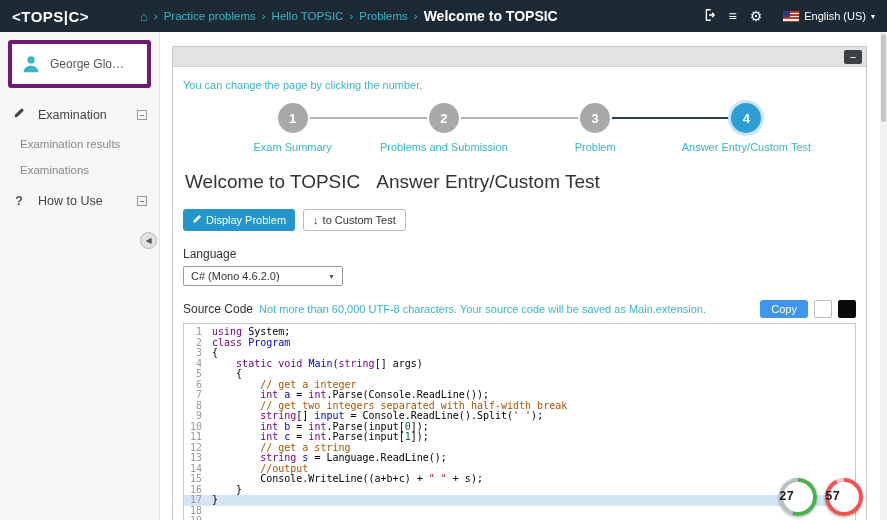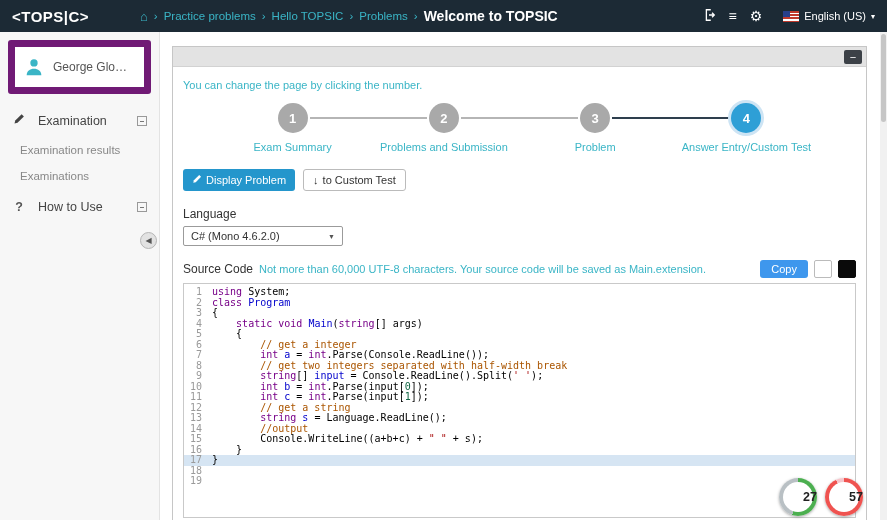--- a/index.html
+++ b/index.html
@@ -21,21 +21,21 @@
   .nav-icons .glyph { font-size:14px; cursor:pointer; line-height:1; }
   .lang { display:flex; align-items:center; gap:5px; font-size:11px; cursor:pointer;padding-left:8px; }
   .flag { width:16px; height:11px; position:relative; display:inline-block;
     background:repeating-linear-gradient(#c0392b 0 1.6px,#fff 1.6px 3.2px); }
   .flag::after { content:""; position:absolute; left:0; top:0; width:7px; height:6px; background:#27408b; }
   .lang .caret { font-size:8px; }
 
   
   .sidebar { position:absolute; top:32px; left:0; width:160px; bottom:0;
     background:#f7f7f7; border-right:1px solid #e3e3e3; }
-  .user-card { margin:8px; background:#fff; border:7px solid #701a75; border-radius:3px;
+  .user-card { margin:8px; background:#fff; border:4px solid #701a75; border-radius:3px;
     display:flex; align-items:center; gap:8px; padding:9px 8px; font-size:12px; color:#555; cursor:pointer; }
   .avatar { width:22px; height:22px; flex-shrink:0; }
   .side-item { display:flex; align-items:center; gap:12px; padding:11px 12px 9px;
     font-size:12.5px; color:#444; cursor:pointer; }
   .side-item .sicon { width:14px; text-align:center; color:#555; flex-shrink:0; }
   .mbox { width:10px; height:10px; border:1px solid #999; position:relative; margin-left:auto; flex-shrink:0; }
   .mbox::after { content:""; position:absolute; left:2px; right:2px; top:4px; height:1px; background:#777; }
   .side-sub { padding:7px 12px 7px 20px; font-size:11.5px; color:#888; cursor:pointer; }
   .qicon { font-weight:bold; color:#777; }
   .collapse-btn { position:absolute; right:2px; top:200px; width:17px; height:17px;
@@ -100,21 +100,21 @@
   .cm-row { display:flex; }
   .cm-row.active { background:#d6e5f3; }
   .gut { width:28px; text-align:right; padding-right:10px; color:#9a9a9a; flex-shrink:0; }
   .src { white-space:pre; }
   .tk-kw { color:#708; } .tk-def { color:#00c; } .tk-str { color:#a11; }
   .tk-cmt { color:#a50; } .tk-num { color:#164; } .tk-pl { color:#000; }
 
   
   .timers { position:absolute; right:24px; bottom:4px; display:flex; gap:8px; z-index:10; }
   .timer { width:38px; height:38px; border-radius:50%; position:relative;
-    display:flex; align-items:center; justify-content:flex-end; box-shadow:0 1px 3px rgba(0,0,0,.35); }
+    display:flex; align-items:center; justify-content:flex-start; box-shadow:0 1px 3px rgba(0,0,0,.35);font-family:Liberation Mono, monospace; }
   .timer::before { content:""; position:absolute; inset:4px; border-radius:50%; background:#fff; }
   .t-val { position:relative; z-index:1; font-weight:bold; font-size:12.5px; color:#222; }
 
   
   .page-scroll { position:absolute; right:0; top:0; bottom:0; width:7px; background:#f1f1f1; }
   .page-thumb { position:absolute; top:2px; left:1px; width:5px; height:88px;
     background:#c6c6c6; border-radius:3px; cursor:pointer; }
 </style>
 </head>
 <body>
@@ -200,20 +200,23 @@
         <div class="step">
           <div class="circle">3</div>
           <div class="slabel">Problem</div>
         </div>
         <div class="step active dark">
           <div class="circle">4</div>
           <div class="slabel">Answer Entry/Custom Test</div>
         </div>
       </div>
 
+      <div class="page-title">
+        <span>Welcome to TOPSIC</span><span class="sub">Answer Entry/Custom Test</span>
+      </div>
 
       <div class="actions">
         <button class="btn-primary">
           <span>
             <svg width="10" height="10" viewBox="0 0 16 16">
                 <path d="M2 14l1-4 8.5-8.5 3 3L6 13z" fill="#fff"></path>
               </svg>
           </span>
           <span>Display Problem</span>
         </button>

